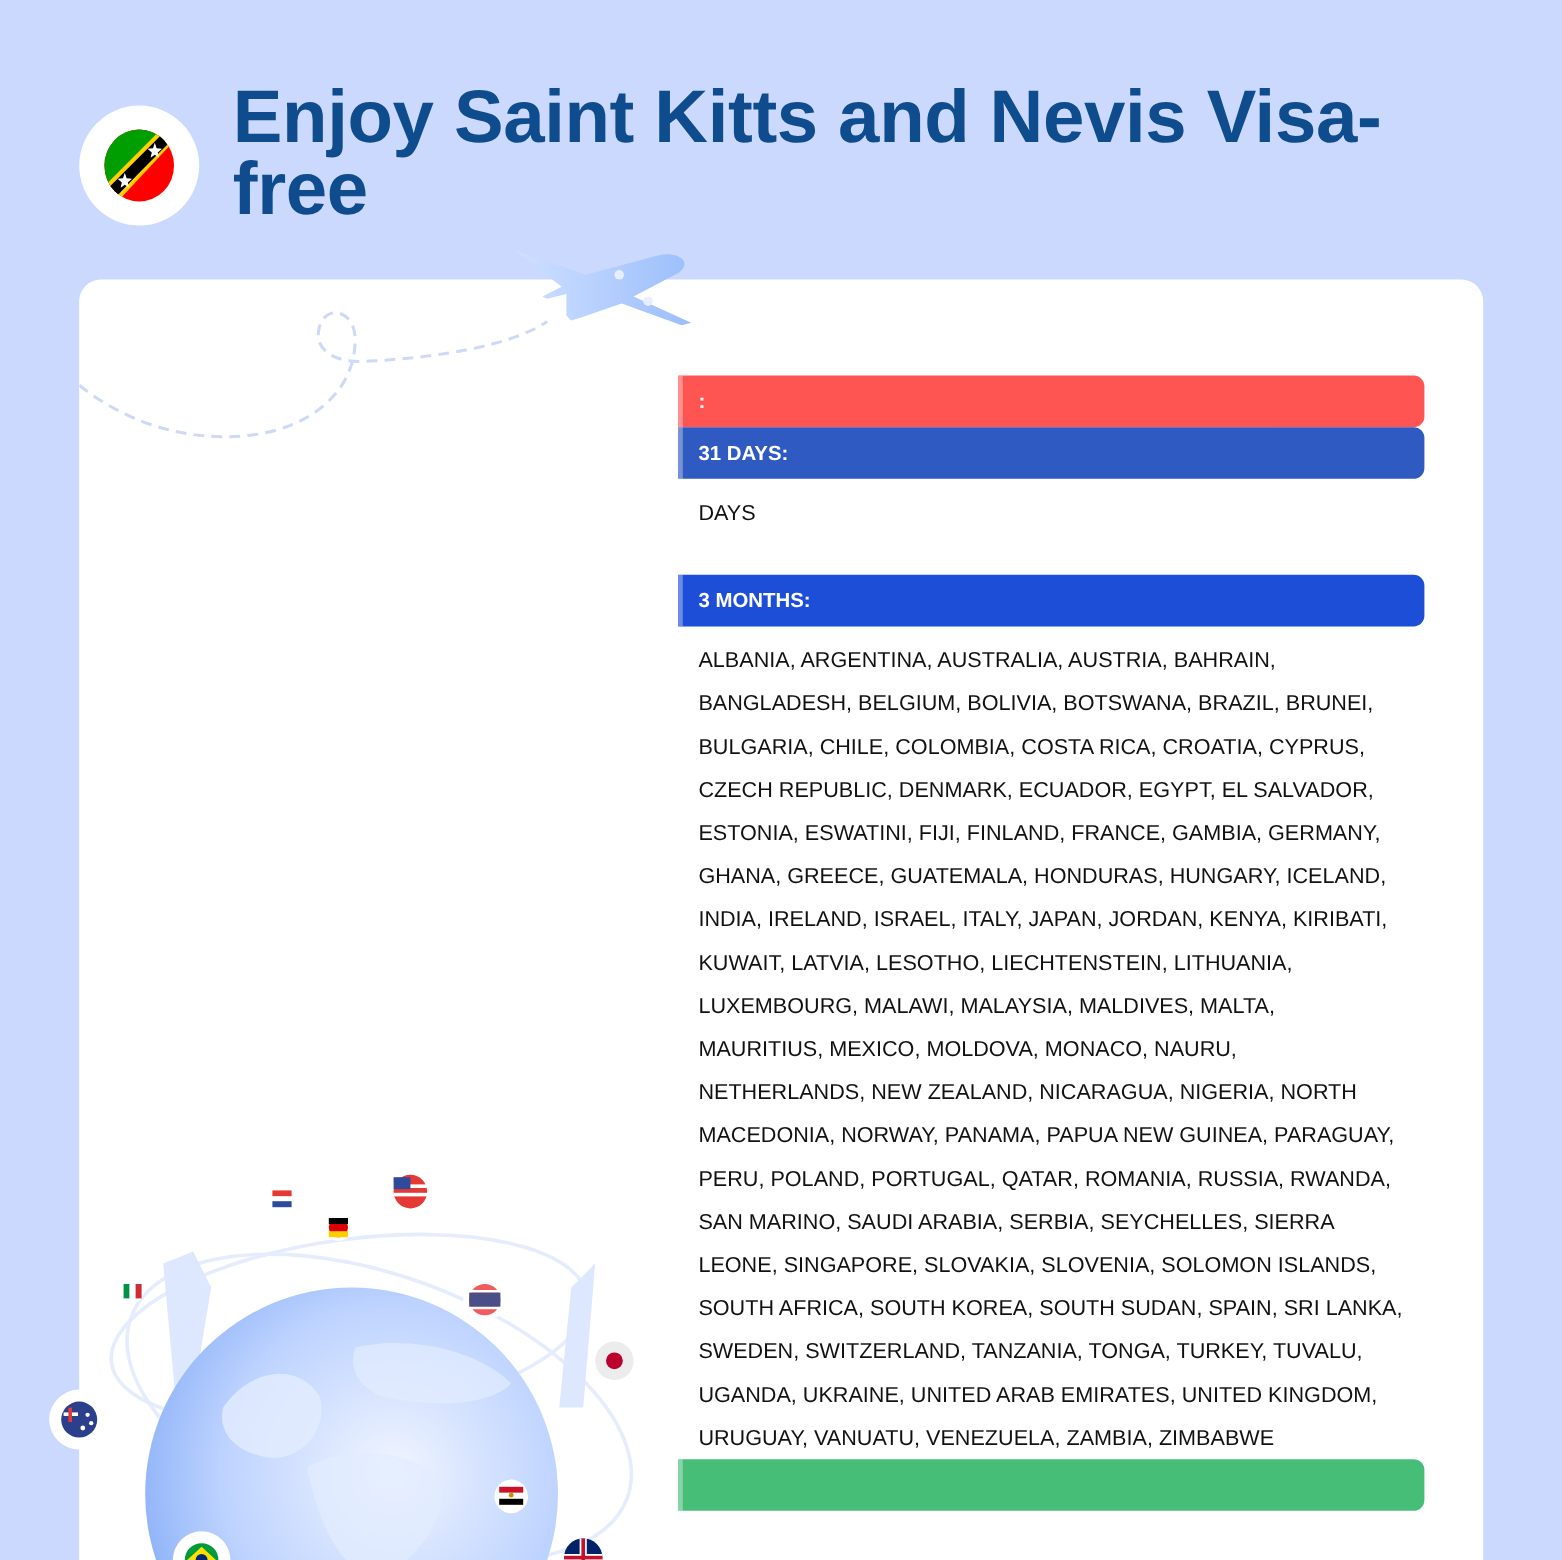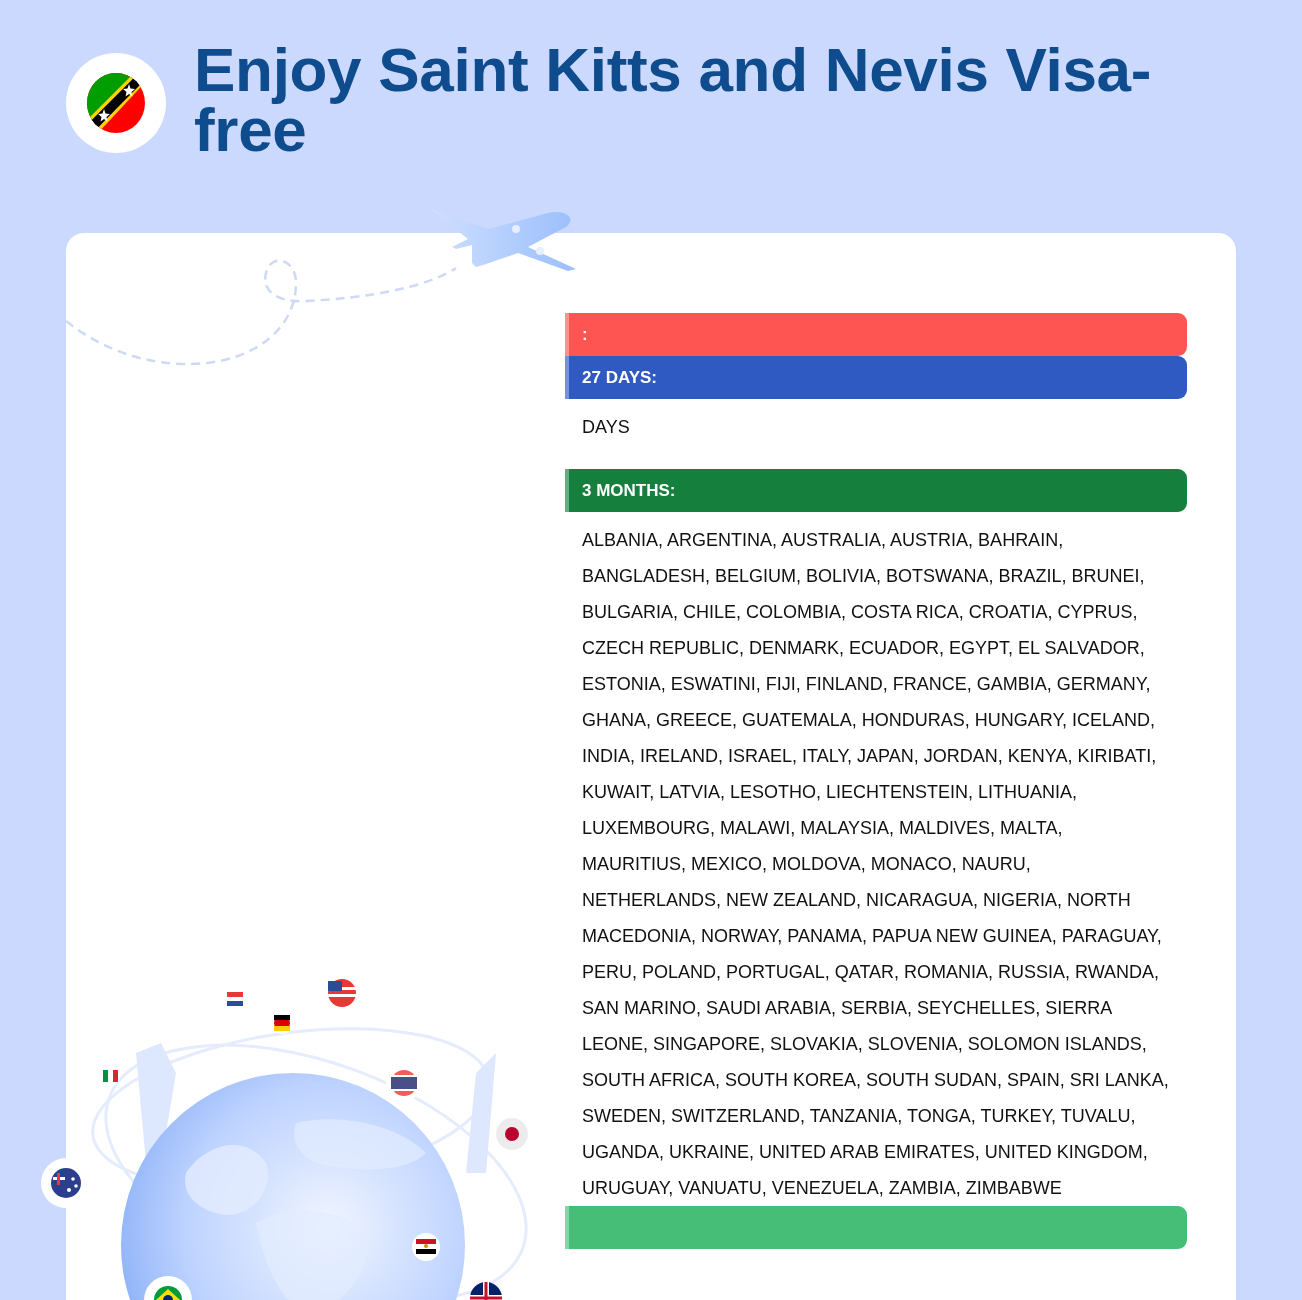--- a/index.html
+++ b/index.html
@@ -3,22 +3,22 @@
   <meta charset="utf-8">
   <style>
     * { box-sizing: border-box; margin: 0; padding: 0; }
     html, body { width: 1302px; height: 1300px; overflow: hidden; }
     body {
       background: #cad9fd;
       font-family: "Liberation Sans", sans-serif;
       position: relative;
     }
     .header {
-      position: absolute; left: 66px; top: 40px; width: 1170px;
-      display: flex; align-items: flex-start;
+      position: absolute; left: 66px; top: 68px; width: 1170px;
+      display: flex; align-items: flex-end;
     }
     .flag-badge {
       width: 100px; height: 100px; border-radius: 50%;
       background: #fff; flex: 0 0 100px; margin-top: 13px;
       display: flex; align-items: center; justify-content: center;
     }
     .title {
       margin-left: 28px; color: #0f4c8e; font-weight: bold;
       font-size: 62px; line-height: 60px; width: 980px; letter-spacing: -0.3px;
     }
@@ -34,21 +34,21 @@
       height: 43px; border-radius: 0 9px 9px 0; color: #fff;
       font-weight: bold; font-size: 17px; line-height: 43px;
       padding-left: 17px; position: relative;
     }
     .section-bar::before {
       content: ""; position: absolute; left: 0; top: 0; bottom: 0; width: 4px;
       background: rgba(255,255,255,0.35);
     }
     .bar-red { background: #ff5552; }
     .bar-blue { background: #2f5ac2; }
-    .bar-orange { background: #15803d; }
+    .bar-orange { background: #1d4ed8; margin-top: 10px; }
     .bar-green { background: #46be78; }
     .section-body {
       padding: 0 17px; color: #111; font-size: 18px; line-height: 36px;
     }
     .body-single { padding-top: 10px; padding-bottom: 24px; }
     .body-multi { padding-top: 10px; }
   </style>
 </head>
 <body>
 
@@ -166,21 +166,21 @@
   <path d="M2 4 L60 24 L120 8 C 135 4, 150 12, 138 22 L100 42 L148 64 L140 66 L90 48 L55 60 L48 62 L44 58 L44 40 L28 44 L24 42 L40 34 Z" fill="url(#pg)"></path>
   <circle cx="88" cy="24" r="4" fill="#e6eeff"></circle>
   <circle cx="112" cy="46" r="4" fill="#e6eeff"></circle>
 </svg>
 
 <div class="right-col">
   <div>
     <div class="section-bar bar-red">:</div>
   </div>
   <div>
-    <div class="section-bar bar-blue">27 DAYS:</div>
+    <div class="section-bar bar-blue">31 DAYS:</div>
     <div class="section-body body-single">DAYS</div>
   </div>
   <div>
     <div class="section-bar bar-orange">3 MONTHS:</div>
     <div class="section-body body-multi">ALBANIA, ARGENTINA, AUSTRALIA, AUSTRIA, BAHRAIN, BANGLADESH, BELGIUM, BOLIVIA, BOTSWANA, BRAZIL, BRUNEI, BULGARIA, CHILE, COLOMBIA, COSTA RICA, CROATIA, CYPRUS, CZECH REPUBLIC, DENMARK, ECUADOR, EGYPT, EL SALVADOR, ESTONIA, ESWATINI, FIJI, FINLAND, FRANCE, GAMBIA, GERMANY, GHANA, GREECE, GUATEMALA, HONDURAS, HUNGARY, ICELAND, INDIA, IRELAND, ISRAEL, ITALY, JAPAN, JORDAN, KENYA, KIRIBATI, KUWAIT, LATVIA, LESOTHO, LIECHTENSTEIN, LITHUANIA, LUXEMBOURG, MALAWI, MALAYSIA, MALDIVES, MALTA, MAURITIUS, MEXICO, MOLDOVA, MONACO, NAURU, NETHERLANDS, NEW ZEALAND, NICARAGUA, NIGERIA, NORTH MACEDONIA, NORWAY, PANAMA, PAPUA NEW GUINEA, PARAGUAY, PERU, POLAND, PORTUGAL, QATAR, ROMANIA, RUSSIA, RWANDA, SAN MARINO, SAUDI ARABIA, SERBIA, SEYCHELLES, SIERRA LEONE, SINGAPORE, SLOVAKIA, SLOVENIA, SOLOMON ISLANDS, SOUTH AFRICA, SOUTH KOREA, SOUTH SUDAN, SPAIN, SRI LANKA, SWEDEN, SWITZERLAND, TANZANIA, TONGA, TURKEY, TUVALU, UGANDA, UKRAINE, UNITED ARAB EMIRATES, UNITED KINGDOM, URUGUAY, VANUATU, VENEZUELA, ZAMBIA, ZIMBABWE</div>
   </div>
   <div>
     <div class="section-bar bar-green"></div>
   </div>
 </div>

